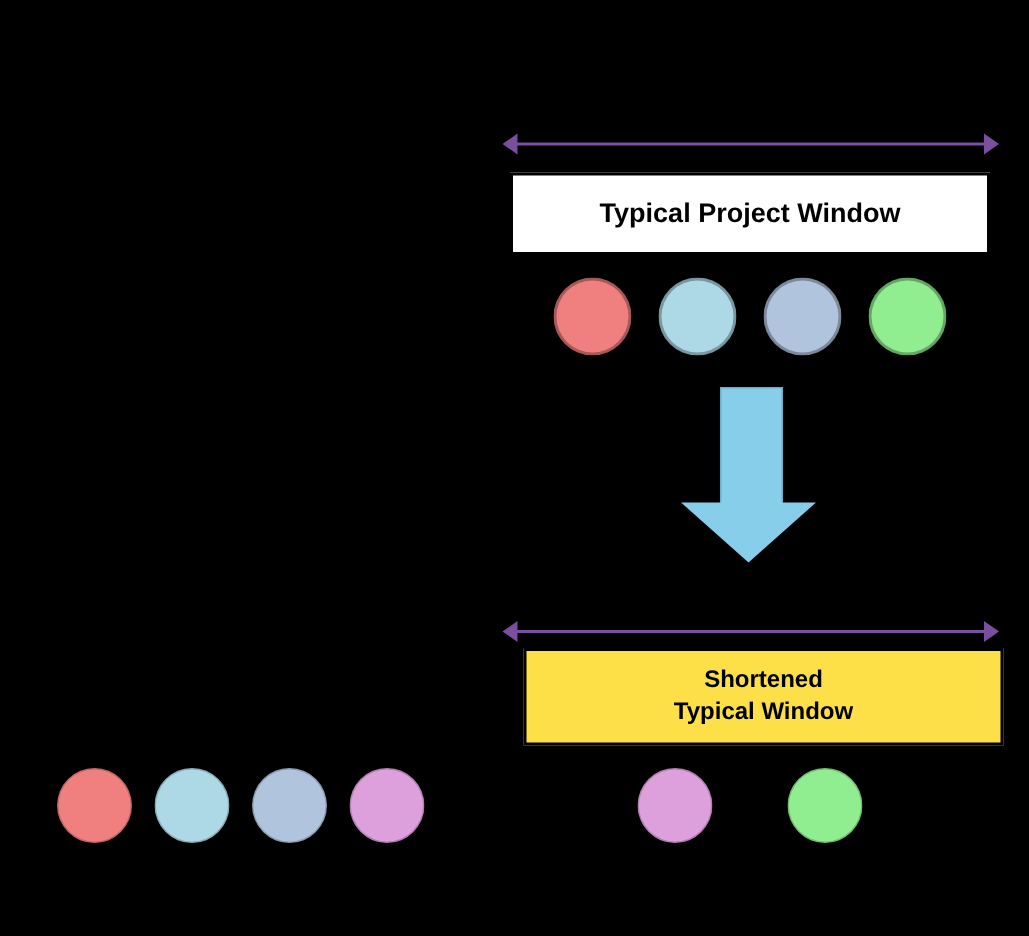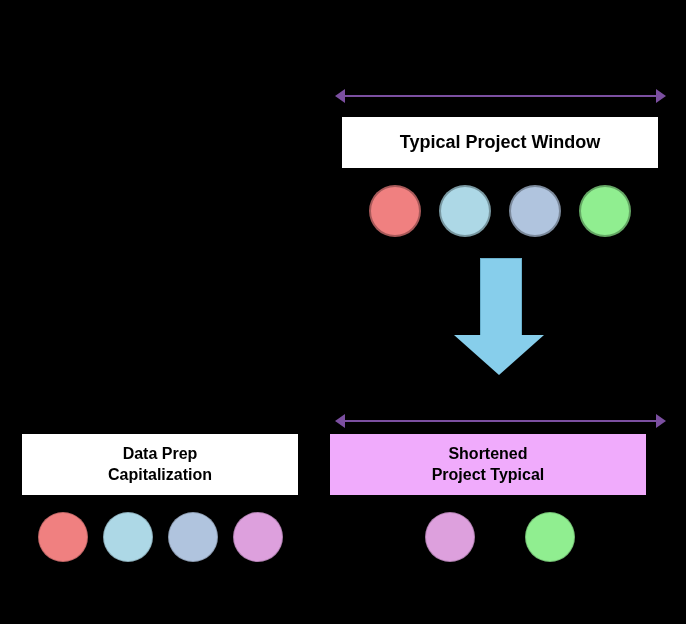--- a/index.html
+++ b/index.html
@@ -168,24 +168,24 @@
       width: 0;
       height: 0;
       border-top: 7px solid transparent;
       border-bottom: 7px solid transparent;
       border-left: 10px solid #7b4fa0;
     }
 
     .shortened-box {
       position: absolute;
       top: 432px;
-      left: 328px;
+      left: 349px;
       width: 320px;
       height: 65px;
-      background: #f0abfc;
+      background: #fde047;
       border: 2px solid #000;
       display: flex;
       align-items: center;
       justify-content: center;
     }
     .shortened-label {
       font-size: 16px;
       font-weight: bold;
       color: #000;
       text-align: center;
@@ -268,35 +268,29 @@
   <div class="circles-top">
     <div class="circle circle-red-top"></div>
     <div class="circle circle-blue1-top"></div>
     <div class="circle circle-blue2-top"></div>
     <div class="circle circle-green-top"></div>
   </div>
 
   <div class="down-arrow-shaft"></div>
   <div class="down-arrow-head"></div>
 
-  <div class="dataprep-box">
-    <span class="dataprep-label">
-      <span>Data Prep</span><br>
-      <span>Capitalization</span>
-    </span>
-  </div>
 
   <div class="shortened-arrow-line"></div>
   <div class="shortened-arrow-head-left"></div>
   <div class="shortened-arrow-head-right"></div>
 
   <div class="shortened-box">
     <span class="shortened-label">
       <span>Shortened</span><br>
-      <span>Project Typical</span>
+      <span>Typical Window</span>
     </span>
   </div>
 
   <div class="circles-bottom-left">
     <div class="circle-red-bot"></div>
     <div class="circle-blue1-bot"></div>
     <div class="circle-blue2-bot"></div>
     <div class="circle-pink-bot"></div>
   </div>
 

